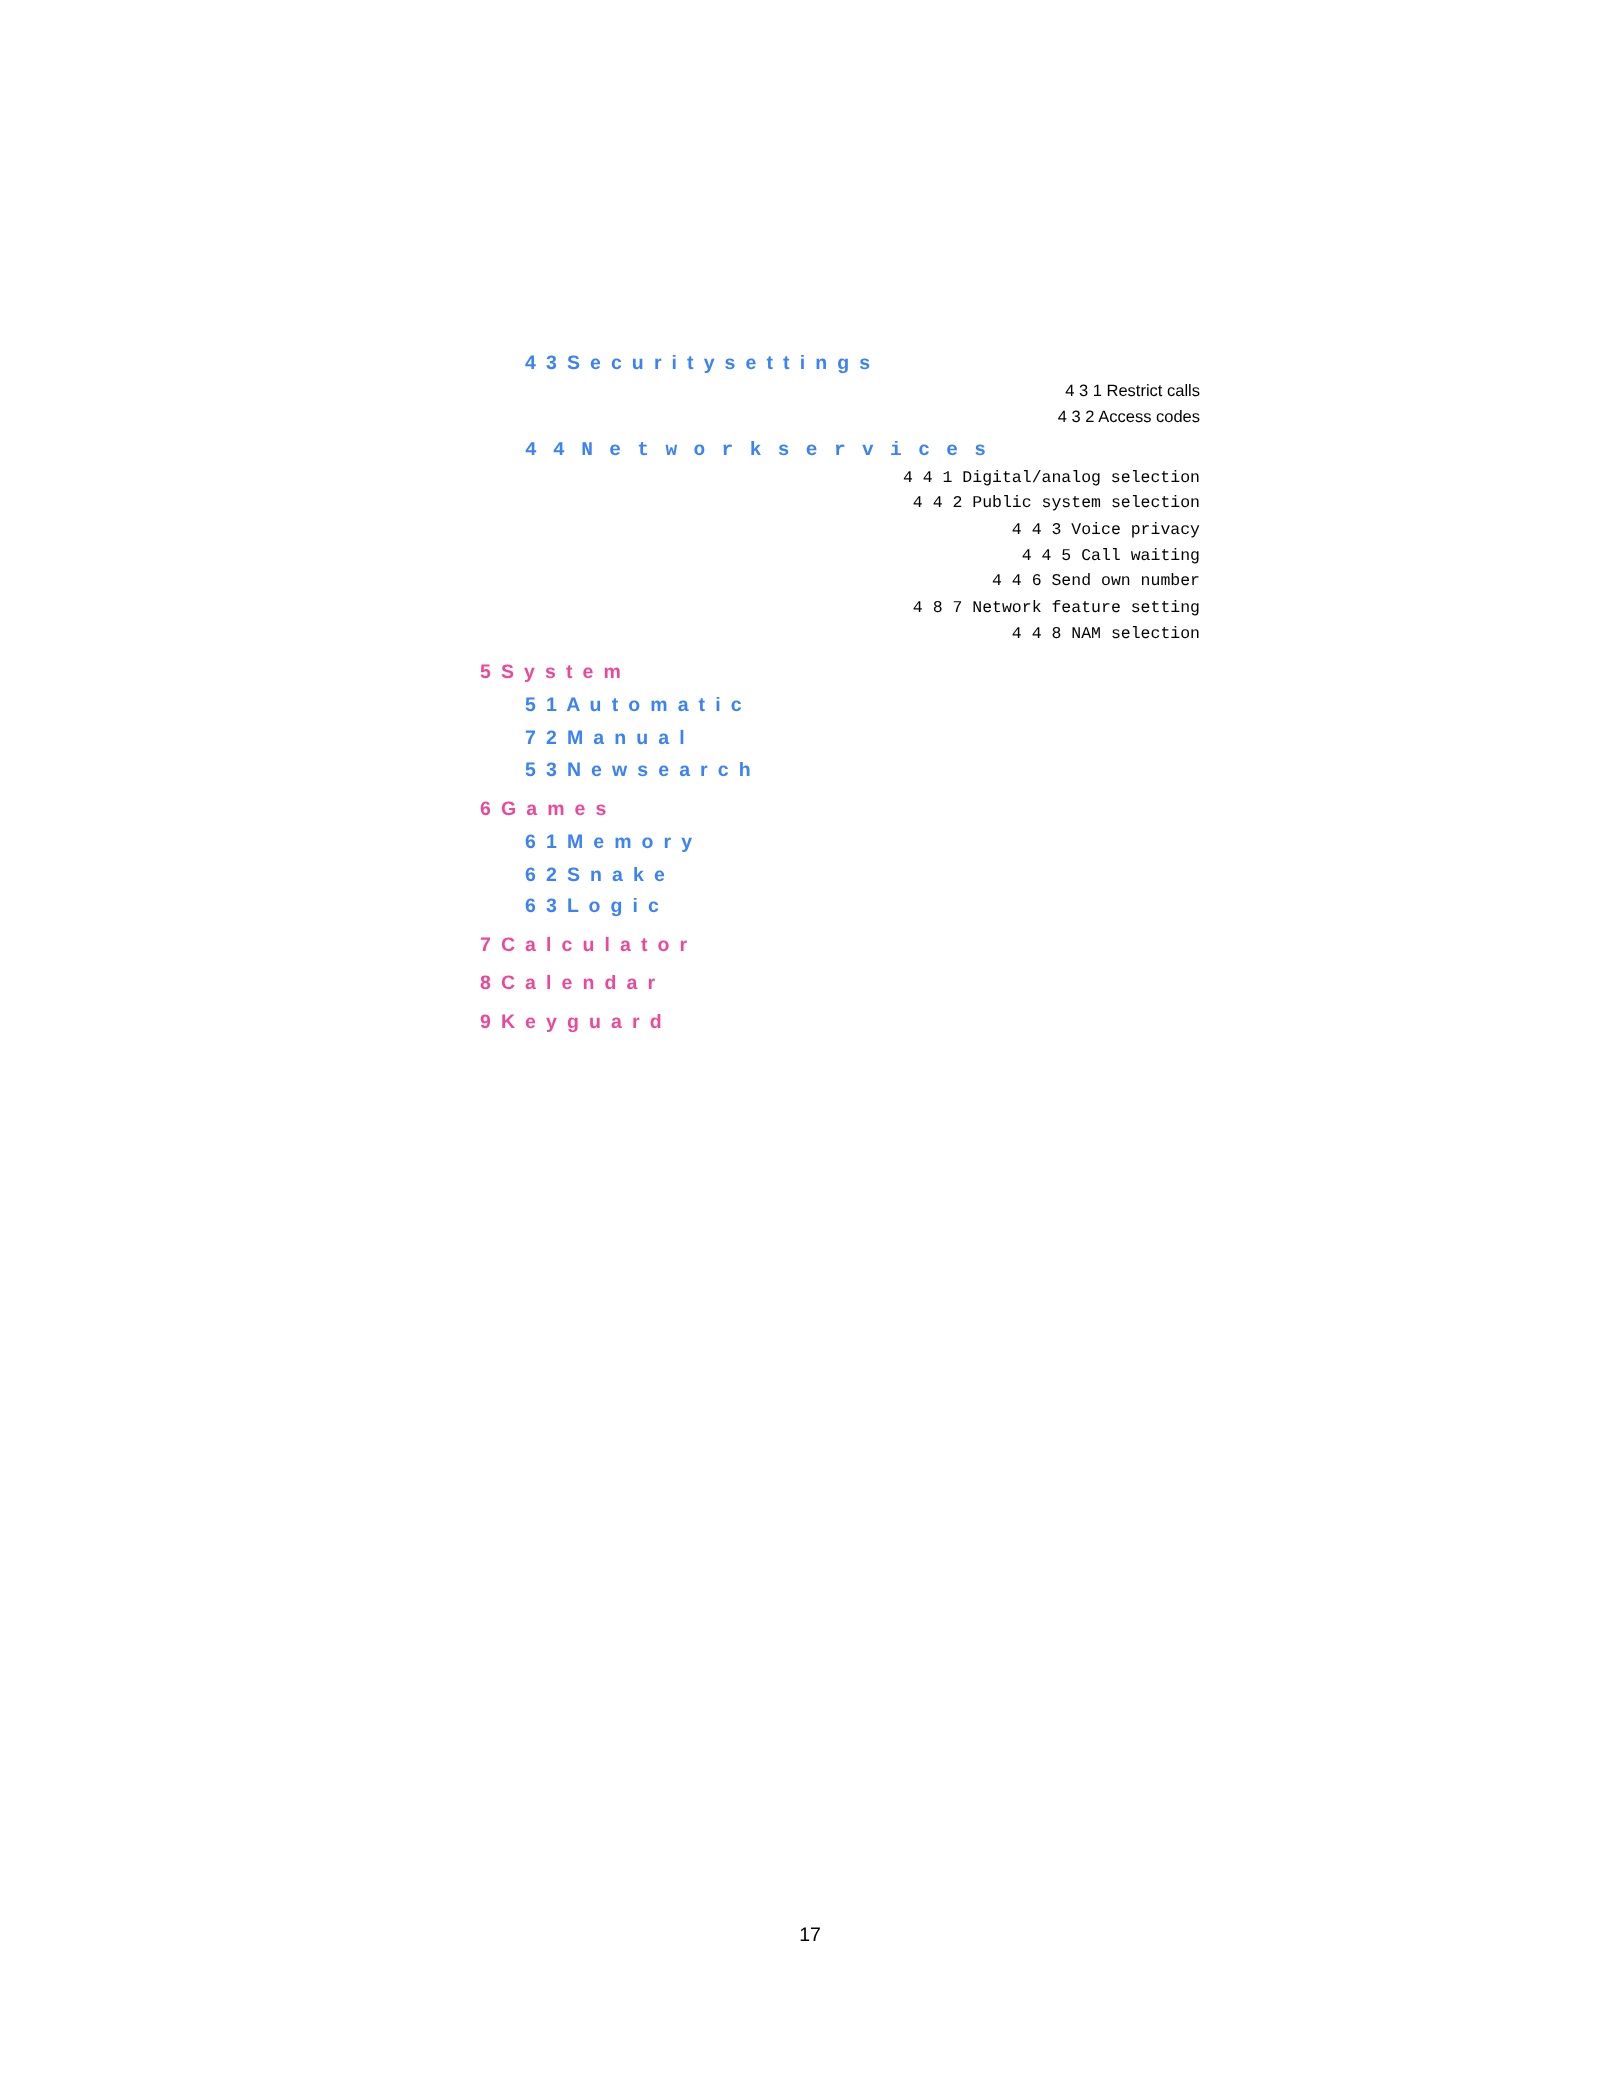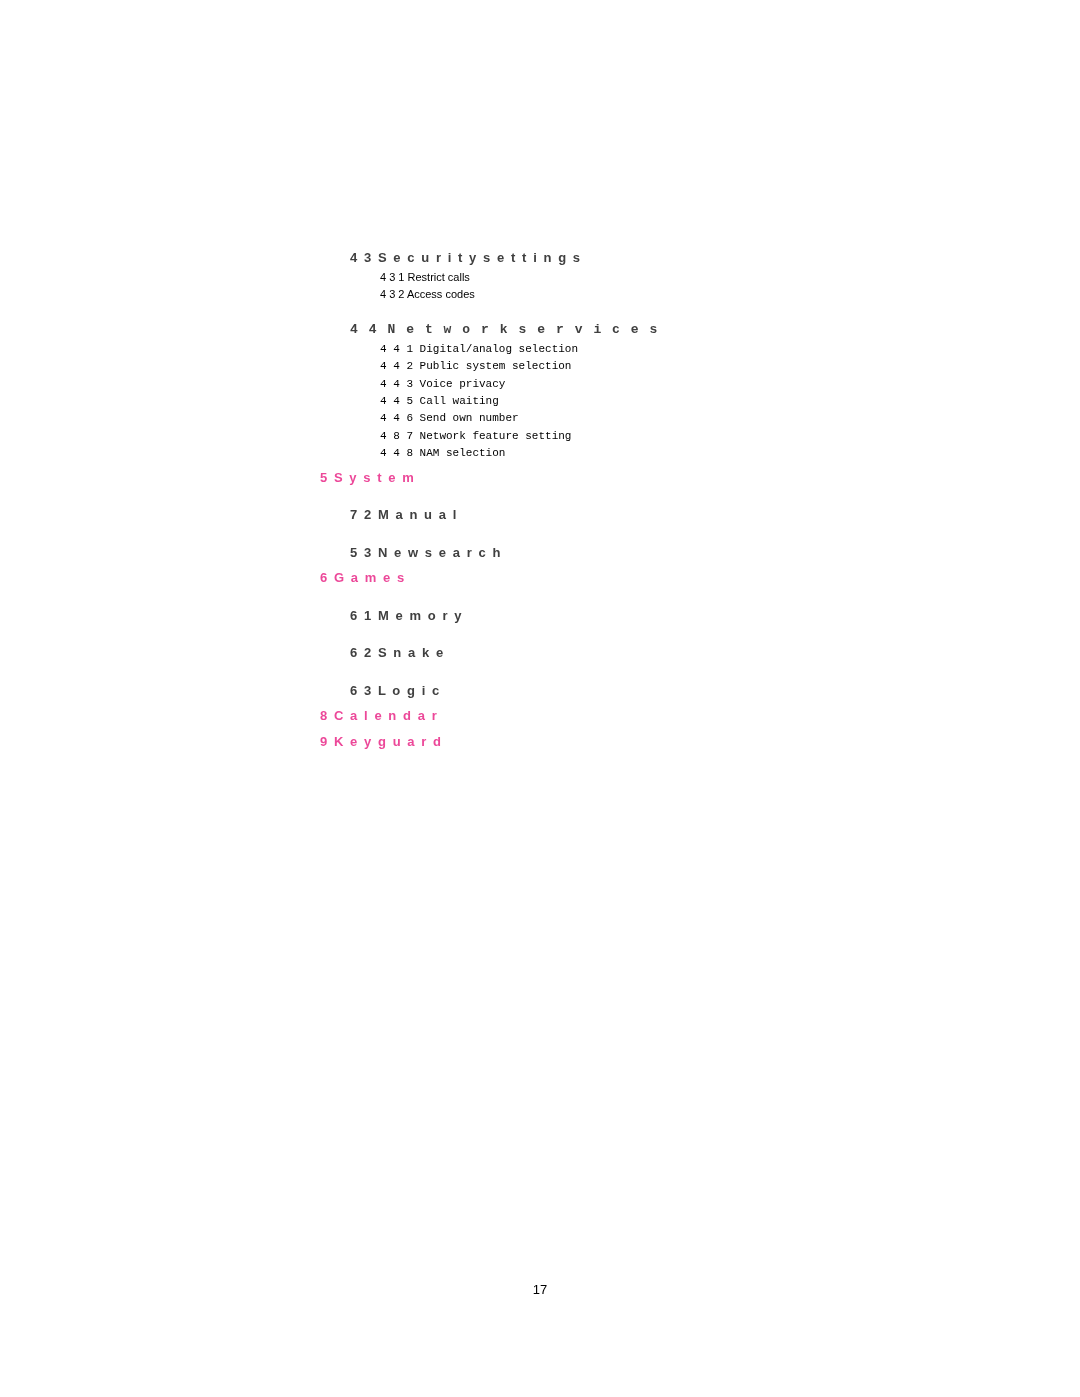--- a/index.html
+++ b/index.html
@@ -41,33 +41,34 @@
       font-weight: bold;
       color: #ec4899;
       letter-spacing: 0.12em;
       margin-bottom: 3px;
       margin-top: 6px;
     }
 
     .level2 {
       font-size: 13px;
       font-weight: bold;
-      color: #404040;
+      color: #3b82f6;
       letter-spacing: 0.12em;
       margin-left: 30px;
       margin-bottom: 2px;
-      margin-top: 18px;
+      margin-top: 2px;
     }
 
     .level3 {
       font-size: 11px;
       font-weight: normal;
       color: #000000;
       margin-left: 60px;
       line-height: 1.4;
+      text-align: right;
     }
 
     .section-43 {
       margin-bottom: 4px;
     }
 
     .section-44 {
       margin-bottom: 6px;
       font-family: Liberation Mono, monospace;
     }
@@ -108,31 +109,35 @@
       <div class="toc-entry level3">4 4 2    Public system selection</div>
       <div class="toc-entry level3">4 4 3    Voice privacy</div>
       <div class="toc-entry level3">4 4 5    Call waiting</div>
       <div class="toc-entry level3">4 4 6    Send own number</div>
       <div class="toc-entry level3">4 8 7    Network feature setting</div>
       <div class="toc-entry level3">4 4 8    NAM selection</div>
     </div>
 
     <div class="section-5">
       <div class="toc-entry level1">5  S y s t e m</div>
+      <div class="toc-entry level2">5  1  A u t o m a t i c</div>
       <div class="toc-entry level2">7  2  M a n u a l</div>
       <div class="toc-entry level2">5  3  N e w   s e a r c h</div>
     </div>
 
     <div class="section-6">
       <div class="toc-entry level1">6  G a m e s</div>
       <div class="toc-entry level2">6  1  M e m o r y</div>
       <div class="toc-entry level2">6  2  S n a k e</div>
       <div class="toc-entry level2">6  3  L o g i c</div>
     </div>
 
+    <div style="margin-top: 6px; margin-bottom: 3px;">
+      <div class="toc-entry level1">7  C a l c u l a t o r</div>
+    </div>
 
     <div style="margin-bottom: 3px;">
       <div class="toc-entry level1">8  C a l e n d a r</div>
     </div>
 
     <div style="margin-bottom: 3px;">
       <div class="toc-entry level1">9  K e y g u a r d</div>
     </div>
 
   </div>

